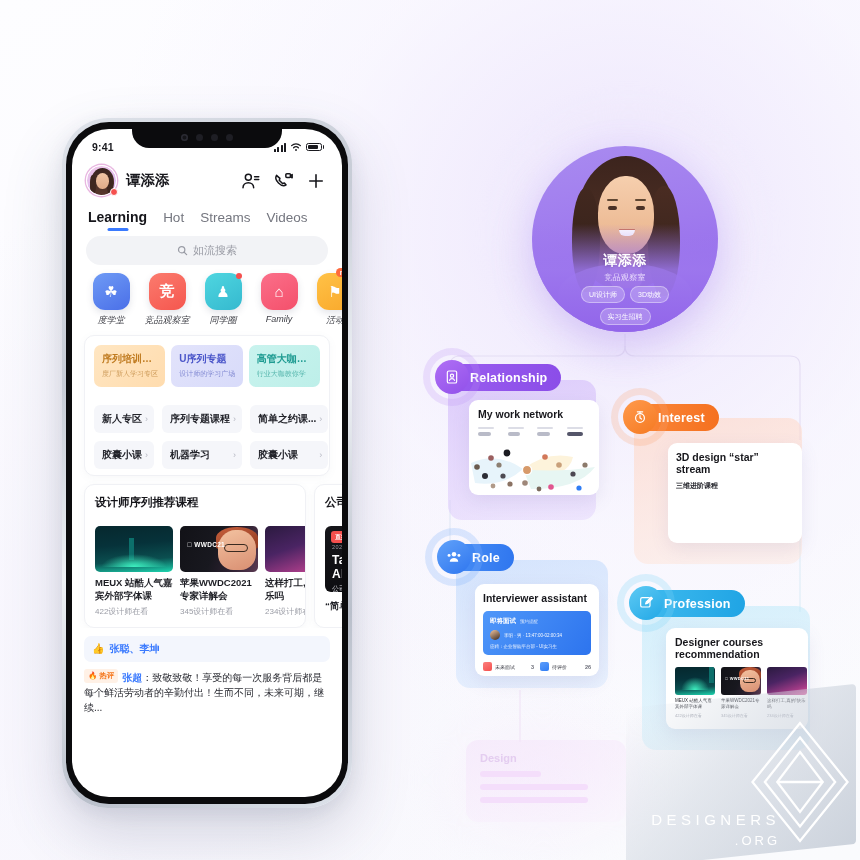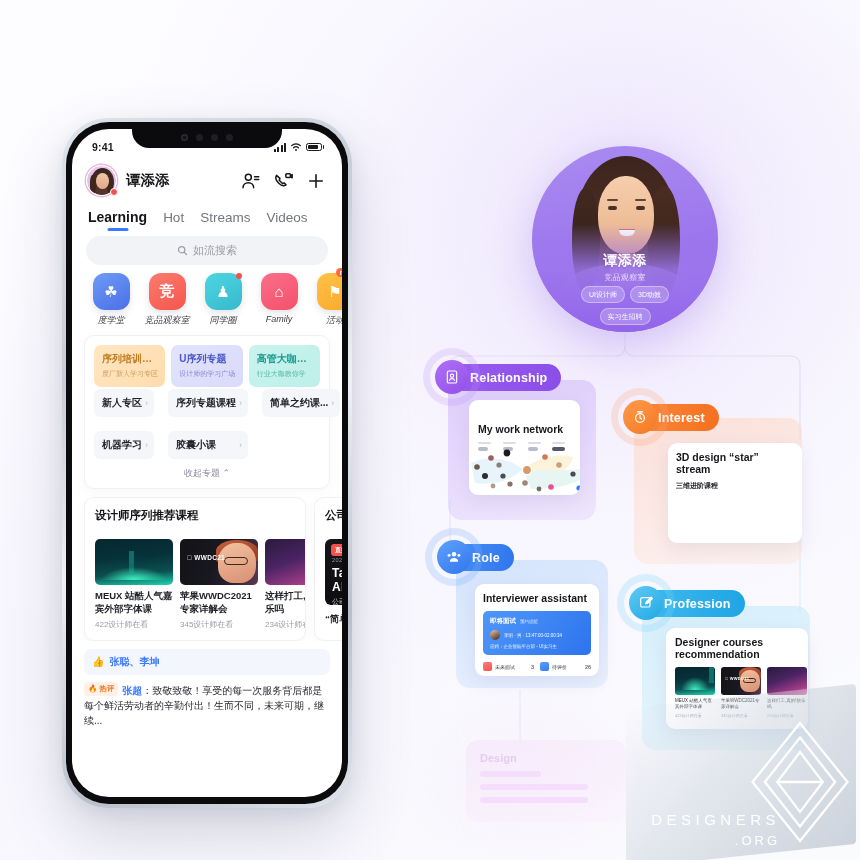--- a/index.html
+++ b/index.html
@@ -134,21 +134,21 @@
     border: 1px solid #f0f1f5; padding: 9px 9px 6px 9px;
     box-shadow: 0 2px 8px rgba(100,110,140,.05);
   }
   .topic-hero-row { display: flex; gap: 6px; }
   .topic-hero { flex: 1; min-width: 0; border-radius: 7px; padding: 7px 7px 8px 8px; }
   .topic-hero .t1 { font-size: 10px; font-weight: 700; white-space: nowrap; overflow: hidden; text-overflow: ellipsis; }
   .topic-hero .t2 { font-size: 7px; margin-top: 3px; opacity: .78; white-space: nowrap; overflow: hidden; text-overflow: ellipsis; }
   .hero-0 { background: linear-gradient(135deg,#ffe6c2,#ffdcae); } .hero-0 .t1{color:#c07b20}.hero-0 .t2{color:#c28b44}
   .hero-1 { background: linear-gradient(135deg,#e2e3fb,#d8dbfa); } .hero-1 .t1{color:#4a55c9}.hero-1 .t2{color:#6a73c8}
   .hero-2 { background: linear-gradient(135deg,#c9f3ee,#bdefe9); } .hero-2 .t1{color:#1f9c92}.hero-2 .t2{color:#3aa79d}
-  .topic-grid { display: grid; grid-template-columns: 1fr 1fr 1fr 1fr; gap: 14px; margin-top: 2px; }
+  .topic-grid { display: grid; grid-template-columns: 1fr 1fr 1fr; gap: 8px; margin-top: 18px; }
   .topic-cell {
     background: #f5f6fa; border-radius: 6px; padding: 7px 6px 7px 8px; display: flex;
     align-items: center; justify-content: space-between; gap: 3px;
   }
   .topic-cell .nm { font-size: 10px; color: #23242b; font-weight: 700;
     white-space: nowrap; overflow: hidden; text-overflow: ellipsis; }
   .chev { color: #b6b8c2; font-size: 9px; flex: none; }
   #topic-collapse { text-align: center; font-size: 9px; color: #8a8c96; padding: 8px 0 2px 0; }
 
   
@@ -254,21 +254,21 @@
     box-shadow: 0 6px 18px rgba(110,100,160,.12); overflow: hidden;
   }
   .mm-inner-title { font-size: 10.5px; font-weight: 700; color: #17171c; }
 
   
   #mm-rel .mm-panel { left: 448px; top: 380px; width: 148px; height: 140px;
      background: linear-gradient(165deg, rgba(207,182,250,.62), rgba(226,210,252,.46)); }
   #mm-rel .mm-chip { left: 438px; top: 364px; background: linear-gradient(100deg,#9b5ef0,#8b4de8); }
   #mm-rel .mm-chip .chipic { background: linear-gradient(145deg,#b070f5,#9150ea); }
   #mm-rel .mm-chip .chipic::after { box-shadow: 0 0 0 7px rgba(186,142,247,.22); }
-  #mm-rel .mm-inner { left: 469px; top: 400px; width: 111px; height: 95px; padding: 23px 9px; }
+  #mm-rel .mm-inner { left: 469px; top: 400px; width: 130px; height: 95px; padding: 8px 9px; }
   #net-plot { position: absolute; left: 0; right: 0; bottom: 0; height: 52px; }
   .netstats { display: flex; gap: 6px; margin-top: 7px; }
   .netstat { flex: 1; }
   .nsl { height: 2px; width: 70%; background: #dcdde6; border-radius: 2px; }
   .nsv { height: 4px; width: 54%; background: #b9bbc8; border-radius: 2px; margin-top: 3px; }
   .nsv.dark { background: #55566a; width: 70%; }
 
   
   #mm-int .mm-panel { left: 634px; top: 418px; width: 168px; height: 146px;
      background: linear-gradient(165deg, rgba(255,214,196,.62), rgba(255,232,222,.48)); }
@@ -506,21 +506,20 @@
             </div>
       <div class="topic-cell">
         <span class="nm">机器学习</span>
         <span class="chev">›</span>
             </div>
       <div class="topic-cell">
         <span class="nm">胶囊小课</span>
         <span class="chev">›</span>
             </div>
     </div>
-    <div id="topic-collapse">收起专题 ⌃</div>
   </div>
 
   <div id="cards-row">
     <div class="course-card c1">
       <div class="cc-title">设计师序列推荐课程</div>
       <div class="thumb-row">
         <div class="thumb-item">
           <div class="thumb th-0"></div>
           <div class="thumb-lbl">MEUX 站酷人气嘉宾外部字体课</div>
           <div class="thumb-sub">422设计师在看</div>

